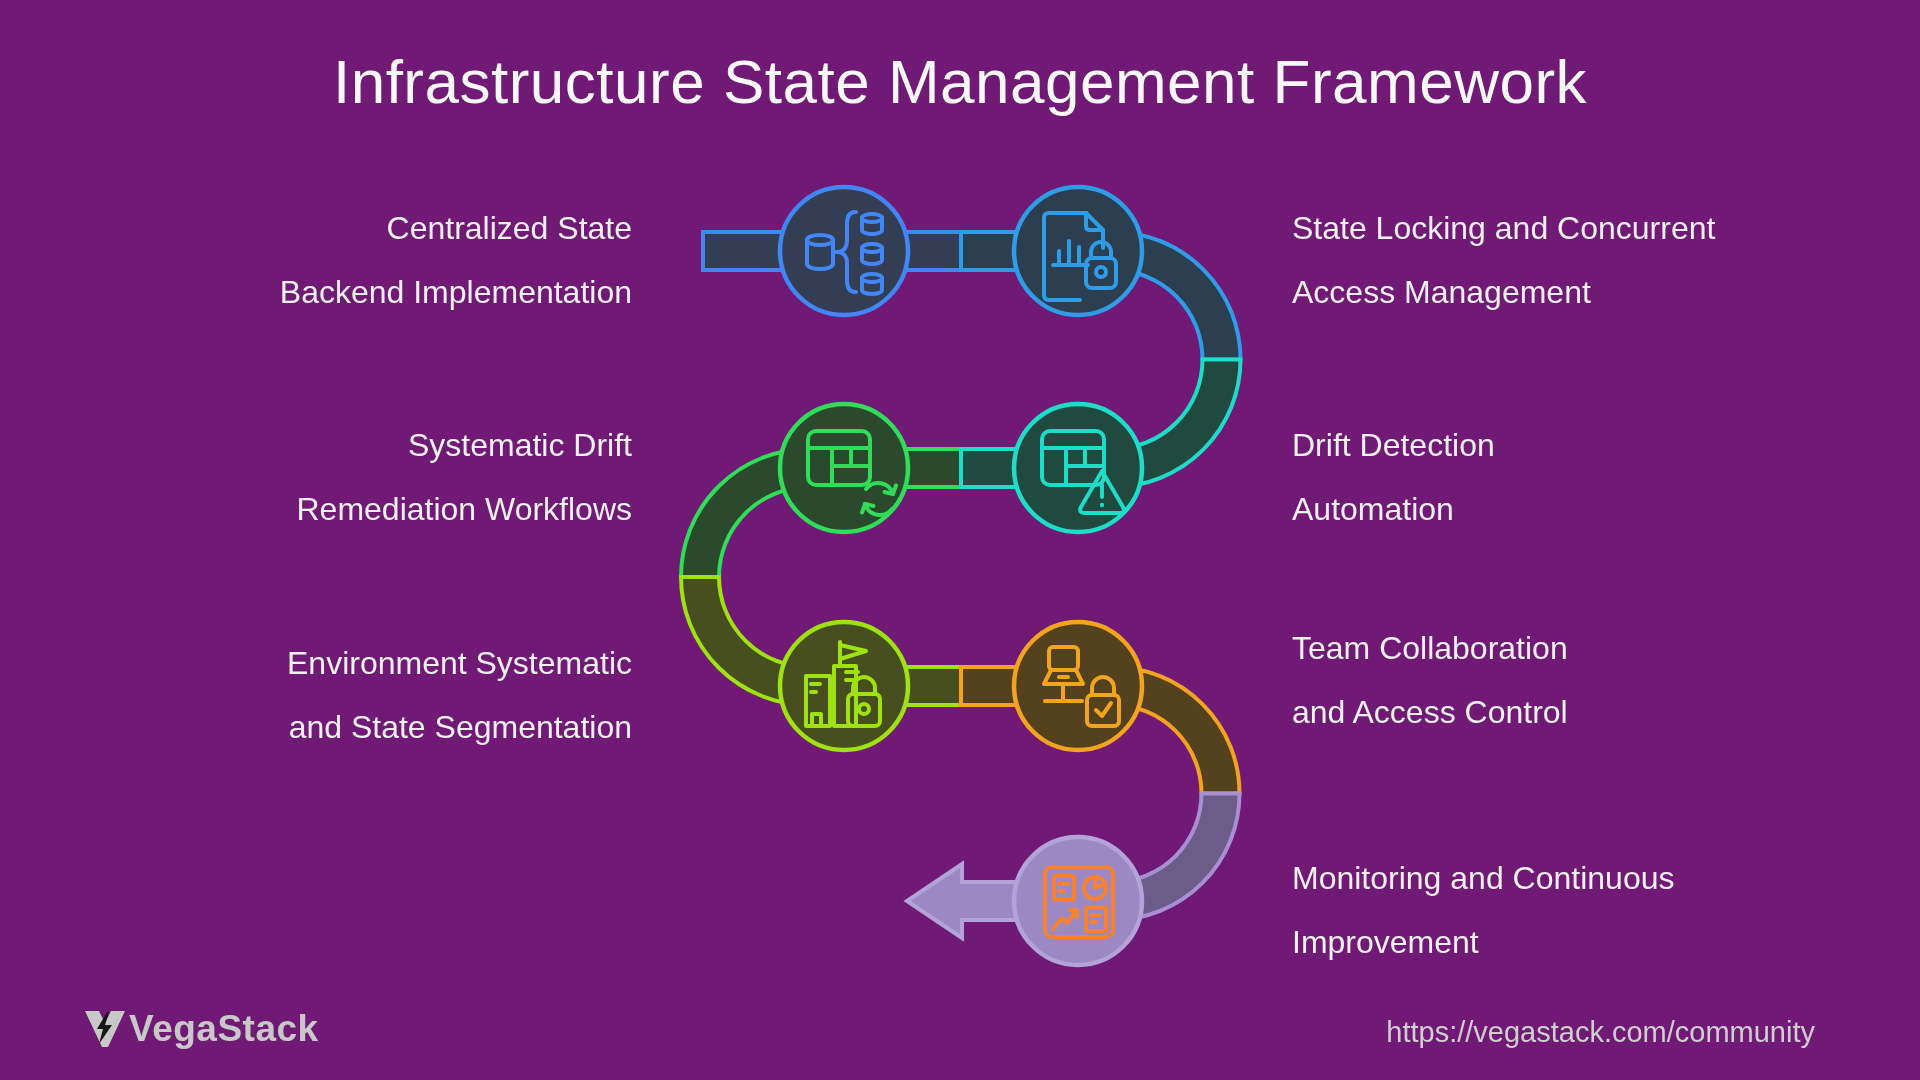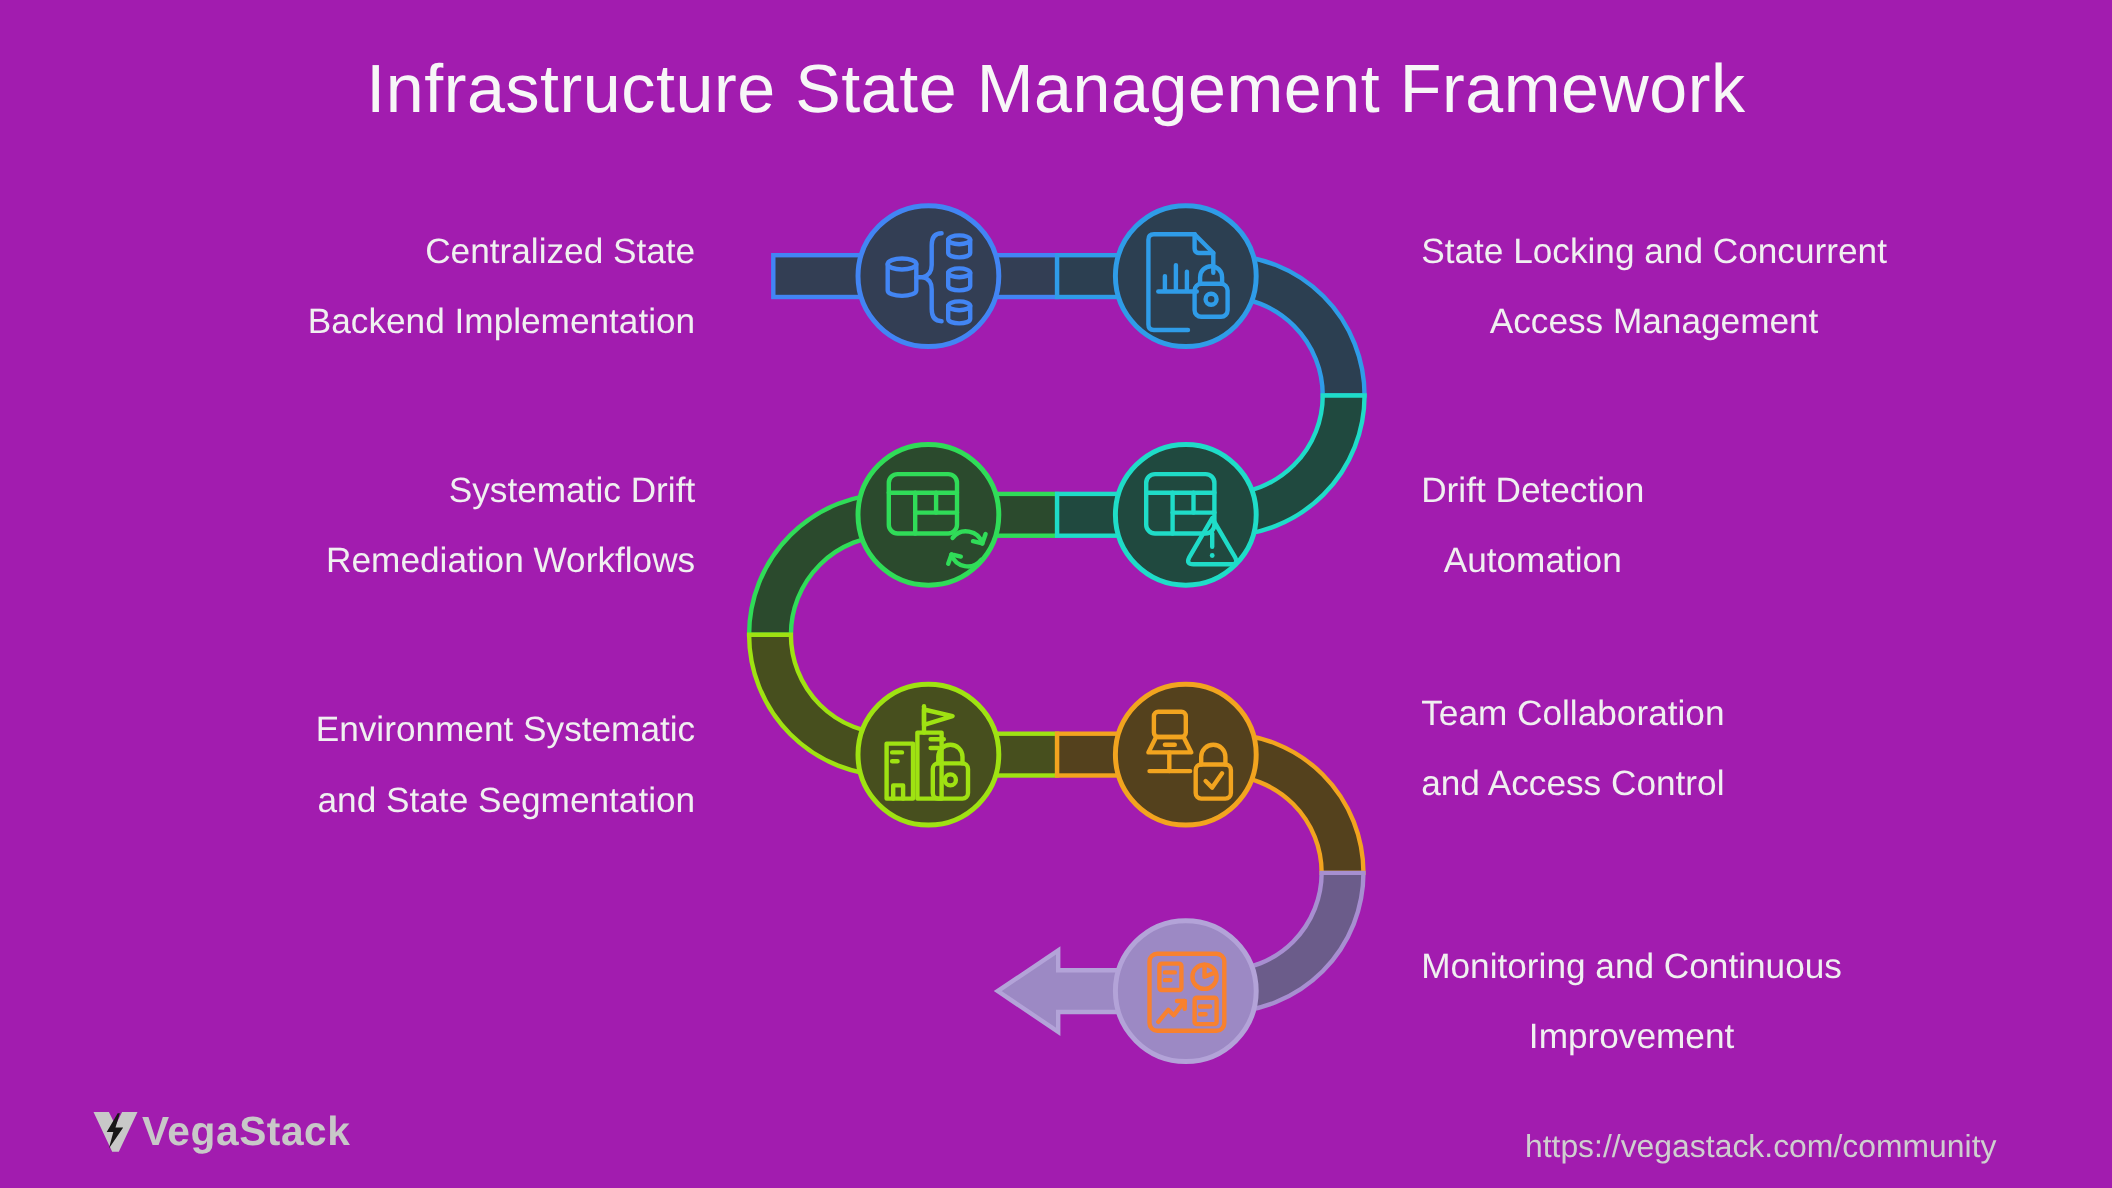--- a/index.html
+++ b/index.html
@@ -1,27 +1,27 @@
 <!DOCTYPE html>
 <html><head>
 <meta charset="utf-8">
 <style>
   html,body{margin:0;padding:0;background:#171717;}
-  .stage{position:relative;width:1920px;height:1080px;background:#a21caf;overflow:hidden;
+  .stage{position:relative;width:1920px;height:1080px;background:#701a75;overflow:hidden;
          font-family:"Liberation Sans","DejaVu Sans",sans-serif;}
   .diagram{position:absolute;inset:0;}
   .title{position:absolute;top:46px;left:0;width:1920px;text-align:center;
          font-size:62px;font-weight:500;color:#f7f7f7;letter-spacing:0.5px;}
   .label{position:absolute;font-size:32px;color:#f0f0f0;white-space:nowrap;}
   .label .ln{line-height:64px;height:64px;}
   .label.left{right:1288px;text-align:right;}
-  .label.right{left:1292px;text-align:center;}
+  .label.right{left:1292px;text-align:left;}
   .brand{position:absolute;left:84px;top:1008px;display:flex;align-items:center;gap:3px;justify-content:flex-end;}
   .brand-text{font-size:37px;font-weight:700;color:#c8c8c8;letter-spacing:0.5px;}
-  .url{position:absolute;right:105px;top:1016px;font-size:29px;color:#cfcfcf;margin-top:11px;}
+  .url{position:absolute;right:105px;top:1016px;font-size:29px;color:#cfcfcf;}
   svg .icon{fill:none;stroke-width:4;stroke-linecap:round;stroke-linejoin:round;}
 </style>
 </head>
 <body style="background: rgb(23, 23, 23);">
 
 <div class="stage">
 
   <div class="title">Infrastructure State Management Framework</div>
 
   <svg class="diagram" viewBox="0 0 1920 1080">

